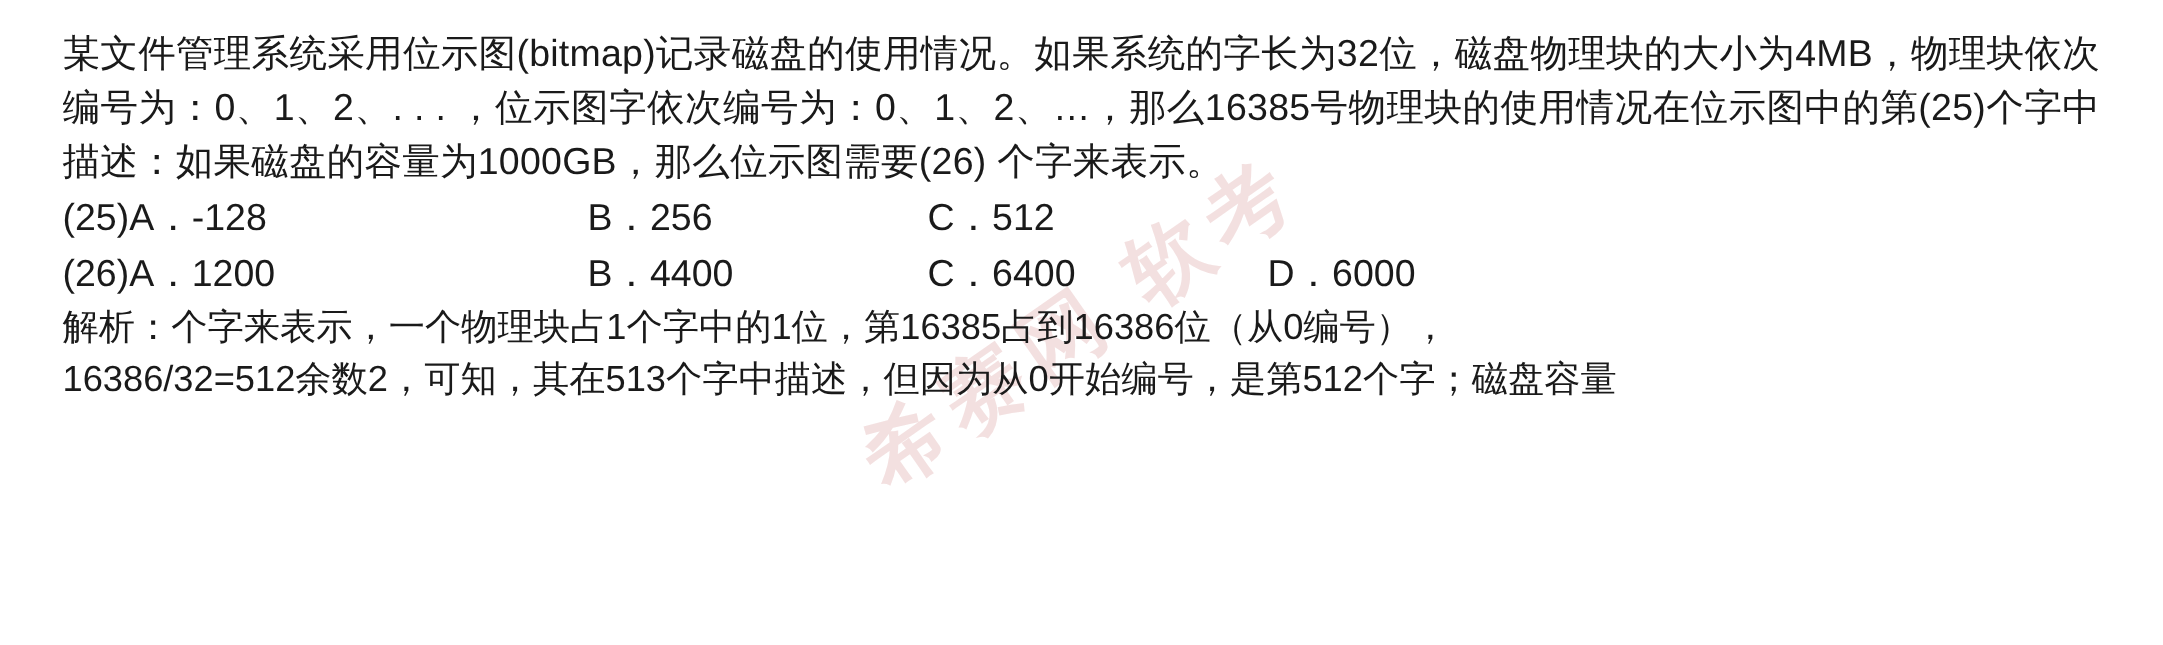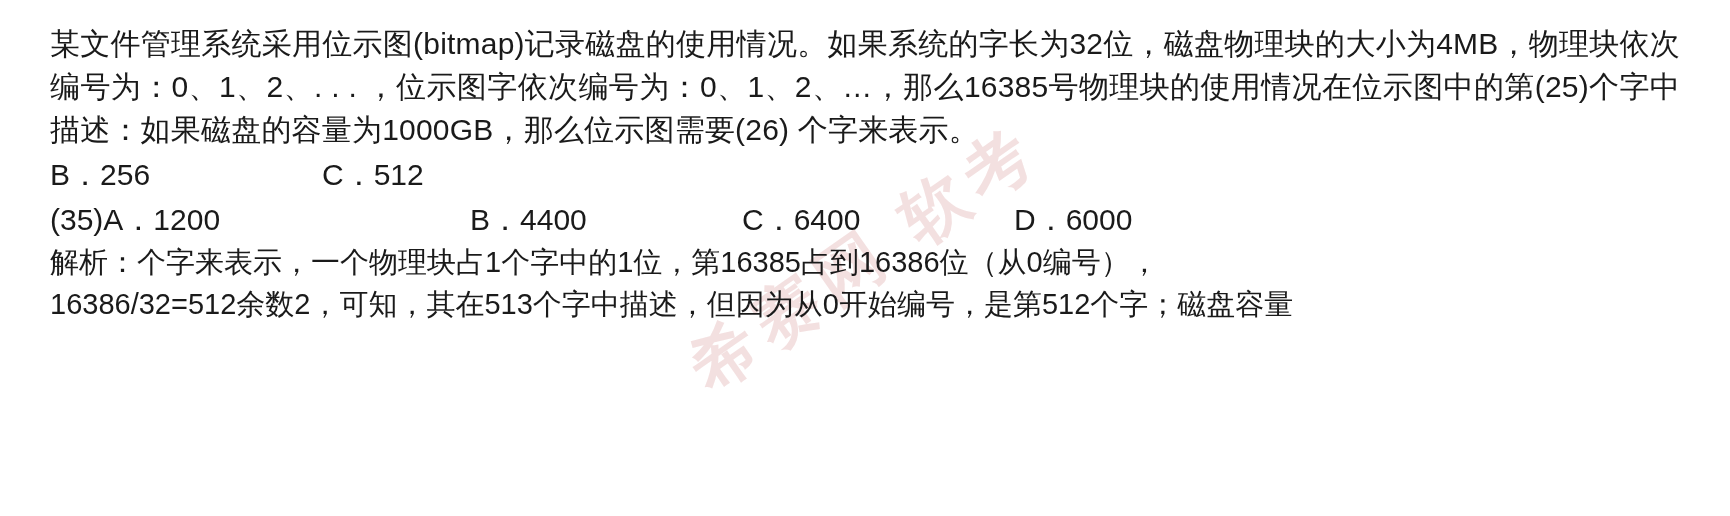--- a/index.html
+++ b/index.html
@@ -80,26 +80,27 @@
 
 <div class="page">
 
   <div class="watermark">希赛网 软考</div>
 
   <div class="content">
 
     <p class="para">某文件管理系统采用位示图(bitmap)记录磁盘的使用情况。如果系统的字长为32位，磁盘物理块的大小为4MB，物理块依次编号为：0、1、2、. . . ，位示图字依次编号为：0、1、2、…，那么16385号物理块的使用情况在位示图中的第(25)个字中描述：如果磁盘的容量为1000GB，那么位示图需要(26) 个字来表示。</p>
 
     <div class="options-row">
+      <span class="opt opt-a"><span>(25)</span><span>A．-128</span></span>
       <span class="opt opt-b">B．256</span>
       <span class="opt opt-c">C．512</span>
     </div>
 
     <div class="options-row">
-      <span class="opt opt-a"><span>(35)</span><span>A．1200</span></span>
+      <span class="opt opt-a"><span>(26)</span><span>A．1200</span></span>
       <span class="opt opt-b">B．4400</span>
       <span class="opt opt-c">C．6400</span>
       <span class="opt opt-d">D．6000</span>
     </div>
 
 
     <div class="analysis">
       <div class="analysis-line">解析：个字来表示，一个物理块占1个字中的1位，第16385占到16386位（从0编号），</div>
       <div class="analysis-line">16386/32=512余数2，可知，其在513个字中描述，但因为从0开始编号，是第512个字；磁盘容量</div>
     </div>

